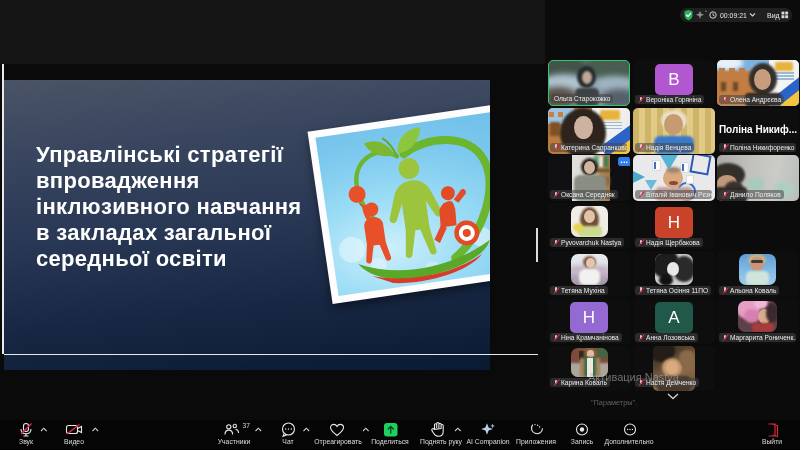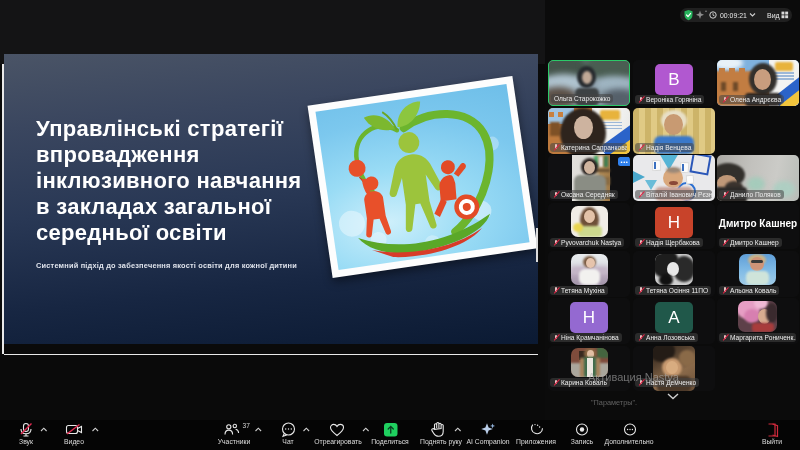--- a/index.html
+++ b/index.html
@@ -1,21 +1,21 @@
 <!DOCTYPE html>
 <html><head>
 <meta charset="utf-8">
 <style>
 * { margin:0; padding:0; box-sizing:border-box; }
 html,body { width:800px; height:450px; overflow:hidden; background:#000; font-family:"Liberation Sans", sans-serif; -webkit-font-smoothing:antialiased; }
 #stage { position:absolute; left:0; top:0; width:800px; height:450px; background:#060606; }
 
 #share { position:absolute; left:0; top:0; width:545px; height:420px; background:#0a0a0a; }
 #share .topband { position:absolute; left:0; top:0; width:545px; height:64px; background:#141415; }
-#slide { position:absolute; left:4px; top:54px; width:534px; height:290px;
+#slide { position:absolute; left:4px; top:80px; width:486px; height:290px;
   background:linear-gradient(174deg,#4a5466 0%,#3a465f 22%,#293855 48%,#172642 75%,#0b1a33 100%); overflow:hidden; }
 #wline-left { position:absolute; left:2px; top:64px; width:2px; height:290px; background:#e9e9e9; }
 #wline-bot { position:absolute; left:4px; top:353.5px; width:534px; height:1.5px; background:#e8e8e8; }
 #wline-right { position:absolute; left:536px; top:228px; width:2px; height:34px; background:#dcdcdc; }
 #title { position:absolute; left:32px; top:62px; width:310px; color:#fff; font-weight:bold;
   font-size:22px; line-height:26px; letter-spacing:0.3px; }
 #subtitle { position:absolute; left:32px; top:207px; color:#dfe3ec; font-weight:bold; font-size:7.4px; letter-spacing:0.2px; }
 
 #polaroid { position:absolute; left:314.5px; top:35.5px; width:207px; height:174px; background:#fdfdfd;
   transform:rotate(-8.3deg); box-shadow:0 4px 10px rgba(0,0,0,0.45); padding:7px; }
@@ -56,21 +56,20 @@
 .r1 { top:60px; } .r2 { top:107.5px; } .r3 { top:155px; } .r4 { top:203px; }
 .r5 { top:250.5px; } .r6 { top:298px; } .r7 { top:345.5px; }
 </style>
 </head>
 <body>
 <div id="stage">
   <div id="share">
     <div class="topband"></div>
     <div id="slide">
       <div id="title">Управлінські стратегії<br>впровадження<br>інклюзивного навчання<br>в закладах загальної<br>середньої освіти</div>
-      <div id="subtitle">Системний підхід до забезпечення якості освіти для кожної дитини</div>
       <div id="polaroid">
           <div id="pic">
         <svg width="193" height="160" viewBox="0 0 193 160" style="display:block;">
           <circle cx="20" cy="116" r="13" fill="#ffffff" opacity="0.4"></circle>
           <circle cx="44" cy="136" r="8" fill="#ffffff" opacity="0.35"></circle>
           <circle cx="150" cy="122" r="10" fill="#ffffff" opacity="0.45"></circle>
           <circle cx="170" cy="57" r="7" fill="#ffffff" opacity="0.3"></circle>
           <circle cx="97" cy="147" r="8" fill="#ffffff" opacity="0.3"></circle>
           <g transform="translate(0,3)">
           <path d="M78 27 C58 13 36 25 34 47 C33 63 40 80 51 92" fill="none" stroke="#6cb52e" stroke-width="4.5" stroke-linecap="round"></path>
@@ -172,20 +171,24 @@
       <div class="namelbl"><span class="mi"></span>Катерина Сапранкова</div>
     </div>
 
     <div class="tile c2 r2" style="background:repeating-linear-gradient(90deg,#cdb469 0 6px,#e0ca85 6px 12px);">
       <div class="ly bl1 el" style="left:28px;top:2px;width:26px;height:21px;background:#e8dfc6;"></div>
       <div class="ly el" style="left:31px;top:6px;width:19px;height:21px;background:#c89a72;filter:blur(0.7px);"></div>
       <div class="ly bl1" style="left:21px;top:28px;width:40px;height:18px;background:#3a78c9;border-radius:6px;"></div>
       <div class="namelbl"><span class="mi"></span>Надія Венцева</div>
     </div>
 
+    <div class="tile c3 r2 avtile">
+      <div class="bigname" style="top:16px;">Поліна Никиф...</div>
+      <div class="namelbl"><span class="mi"></span>Поліна Никифоренко ...</div>
+    </div>
 
     <div class="tile c1 r3" style="background:#101012;">
       <div class="ly" style="left:24px;top:0;width:38px;height:46px;background:linear-gradient(90deg,#e2e0dc 0%,#d8d6d2 55%,#b08a55 75%,#a07a48 100%);">
         <div class="ly bl1" style="left:22px;top:1px;width:4px;height:11px;background:#4caf6e;"></div>
         <div class="ly bl1" style="left:27px;top:1px;width:4px;height:11px;background:#e8e8e8;"></div>
         <div class="ly bl1" style="left:32px;top:1px;width:4px;height:11px;background:#3e7f52;"></div>
         <div class="ly bl1" style="left:22px;top:14px;width:16px;height:3px;background:#6b5335;"></div>
         <div class="ly bl1" style="left:24px;top:22px;width:14px;height:8px;background:#8a6b42;"></div>
         <div class="ly bl1 el" style="left:9px;top:3px;width:17px;height:18px;background:#2b2320;"></div>
         <div class="ly el" style="left:12px;top:6px;width:11px;height:13px;background:#d0b49e;filter:blur(0.5px);"></div>
@@ -231,24 +234,20 @@
         <div class="ly bl1 el" style="left:2px;top:17px;width:10px;height:9px;background:#e8d44f;"></div>
       </div>
       <div class="namelbl"><span class="mi"></span>Pyvovarchuk Nastya</div>
     </div>
 
     <div class="tile c2 r4 avtile">
       <div class="avsq" style="background:#c8432a;">Н</div>
       <div class="namelbl"><span class="mi"></span>Надія Щербакова</div>
     </div>
 
-    <div class="tile c3 r4 avtile">
-      <div class="bigname" style="top:15px;">Дмитро Кашнер</div>
-      <div class="namelbl"><span class="mi"></span>Дмитро Кашнер</div>
-    </div>
 
     <div class="tile c1 r5 avtile">
       <div class="phav" style="left:23px;top:3px;width:37px;height:31px;background:linear-gradient(180deg,#e9ecee 0%,#dcdfe3 40%,#b8a8bc 68%,#a395aa 100%);">
         <div class="ly bl2" style="left:0px;top:12px;width:37px;height:8px;background:#c3b4c6;"></div>
         <div class="ly bl1 el" style="left:12px;top:2px;width:13px;height:12px;background:#7a5a40;"></div>
         <div class="ly el" style="left:14.5px;top:4px;width:9px;height:10px;background:#e6c4ac;filter:blur(0.5px);"></div>
         <div class="ly bl1" style="left:8px;top:15px;width:21px;height:16px;background:#f2f1ef;border-radius:6px;"></div>
       </div>
       <div class="namelbl"><span class="mi"></span>Тетяна Мухіна</div>
     </div>

